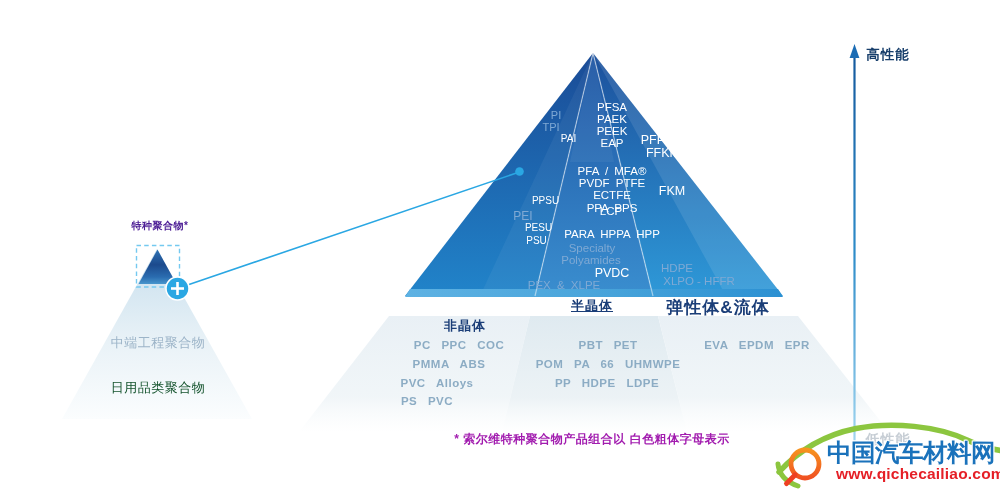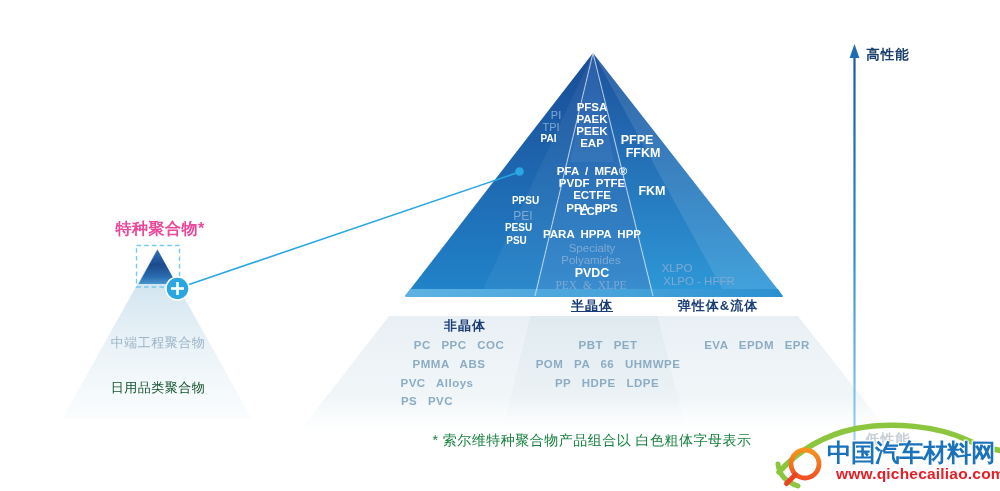--- a/index.html
+++ b/index.html
@@ -4,62 +4,62 @@
 <style>
   html,body{margin:0;padding:0;background:#fff;}
   .stage{position:relative;width:1000px;height:491px;background:#fff;overflow:hidden;
          font-family:"Liberation Sans",sans-serif;}
   svg{position:absolute;left:0;top:0;}
   .bg-svg{z-index:0;}
   .logo-svg{z-index:3;}
 
   .lbl{position:absolute;transform:translateX(-50%);white-space:nowrap;z-index:2;
        font-family:"Liberation Sans",sans-serif;line-height:1;}
-  .w{color:#ffffff;font-weight:700;}
+  .w{color:#ffffff;font-weight:400;margin-left:20px;}
   .mut{color:#7fa9d4;font-weight:400;}
   .s11{font-size:11px;}.s115{font-size:11.5px;}.s12{font-size:12px;}
   .s125{font-size:12.5px;}.s13{font-size:10px;padding-left:7px;}
   .ws{word-spacing:3px;}
 
   
   .t-pi{left:556px;top:110px;}   .t-tpi{left:551px;top:122px;}  .t-pai{left:545px;top:134px;}
   .t-pfsa{left:592px;top:102px;} .t-paek{left:592px;top:114px;} .t-peek{left:592px;top:126px;}
   .t-eap{left:592px;top:138px;}
   .t-pfpe{left:637px;top:134px;} .t-ffkm{left:643px;top:147px;}
   .t-pfa{left:592px;top:166px;}  .t-pvdf{left:592px;top:178px;} .t-ectfe{left:592px;top:190px;}
   .t-ppa{left:592px;top:203px;}  .t-lcp{left:591px;top:206px;}  .t-para{left:592px;top:229px;}
   .t-spec{left:592px;top:243px;} .t-poly{left:591px;top:255px;text-align:center;} .t-pvdc{left:592px;top:267px;}
-  .t-pex{left:591px;top:280px;font-family:Liberation Serif, serif;}
+  .t-pex{left:564px;top:280px;}
   .t-ppsu{left:522px;top:196px;} .t-pei{left:523px;top:210px;}  .t-pesu{left:515px;top:223px;}
   .t-psu{left:513px;top:236px;}
   .t-fkm{left:652px;top:185px;}
   .t-xlpo{left:677px;top:263px;} .t-xlpoh{left:699px;top:276px;text-align:center;}
 
   
   .base-lbl{color:#1b3e78;font-weight:700;font-size:13px;letter-spacing:1px;}
-  .b-amorph{left:465px;top:299px;margin-top:20px;} .b-semi{left:592px;top:299px;text-decoration:underline;} .b-elast{left:718px;top:299px;font-size:13px;text-align:center;}
+  .b-amorph{left:465px;top:299px;margin-top:20px;} .b-semi{left:592px;top:299px;text-decoration:underline;} .b-elast{left:718px;top:299px;font-size:17px;text-align:center;}
 
   
   .low-lbl{color:#8cacc4;font-weight:700;font-size:11.5px;letter-spacing:.5px;word-spacing:7px;padding-left:34px;}
   .l-pc{left:442px;top:340px;}  .l-pmma{left:432px;top:359px;} .l-pvca{left:420px;top:378px;}
   .l-ps{left:410px;top:396px;}
   .l-pbt{left:591px;top:340px;} .l-pom{left:591px;top:359px;}  .l-pp{left:590px;top:378px;}
   .l-eva{left:740px;top:340px;}
 
   
-  .callout-label{left:160px;top:221px;color:#ec4899;font-weight:700;font-size:16px;letter-spacing:.5px;}
+  .callout-label{left:160px;top:221px;color:#4c1d95;font-weight:700;font-size:10px;letter-spacing:.5px;}
   .lp-mid{left:158px;top:336px;color:#9cb4c8;font-weight:400;font-size:13px;letter-spacing:.5px;}
   .lp-bot{left:158px;top:381px;color:#14532d;font-weight:400;font-size:13px;letter-spacing:.5px;}
 
   
   .ax-top{left:888px;top:48px;color:#173e6b;font-weight:700;font-size:13.5px;letter-spacing:1px;}
   .ax-bot{left:888px;top:432px;color:#c7ced5;font-weight:600;font-size:14px;letter-spacing:1px;z-index:1;}
 
   
-  .footnote{left:592px;top:433px;color:#15803d;font-weight:400;font-size:14px;letter-spacing:.5px;}
+  .footnote{left:592px;top:433px;color:#a21caf;font-weight:700;font-size:12px;letter-spacing:.5px;}
 
   
   .logo-title{left:827px;top:441px;transform:none;z-index:4;color:#1a72bb;font-weight:700;font-size:24.5px;letter-spacing:-.5px;
     text-shadow:-1px 0 0 #fff,1px 0 0 #fff,0 -1px 0 #fff,0 1px 0 #fff,-1px -1px 0 #fff,1px 1px 0 #fff;}
   .logo-url{left:836px;top:466px;transform:none;z-index:4;color:#e51f26;font-weight:700;font-size:15.5px;letter-spacing:.2px;}
 </style>
 </head>
 <body>
 
 <div class="stage">
@@ -171,21 +171,21 @@
   <div class="lbl w s115 t-ectfe">ECTFE</div>
   <div class="lbl w s115 ws t-ppa">PPA PPS</div>
   <div class="lbl w s115 t-lcp">LCP</div>
   <div class="lbl w s115 ws t-para">PARA HPPA HPP</div>
   <div class="lbl mut s115 t-spec">Specialty</div>
   <div class="lbl mut s115 t-poly">Polyamides</div>
   <div class="lbl w s125 t-pvdc">PVDC</div>
   <div class="lbl mut s115 ws t-pex">PEX &amp; XLPE</div>
 
   <div class="lbl w s125 t-fkm">FKM</div>
-  <div class="lbl mut s115 t-xlpo">XLPO</div>
+  <div class="lbl mut s115 t-xlpo">HDPE</div>
   <div class="lbl mut s115 t-xlpoh">XLPO - HFFR</div>
 
   <div class="lbl base-lbl b-amorph">非晶体</div>
   <div class="lbl base-lbl b-semi">半晶体</div>
   <div class="lbl base-lbl b-elast">弹性体&amp;流体</div>
 
   <div class="lbl low-lbl l-pc">PC PPC COC</div>
   <div class="lbl low-lbl l-pmma">PMMA ABS</div>
   <div class="lbl low-lbl l-pvca">PVC Alloys</div>
   <div class="lbl low-lbl l-ps">PS PVC</div>

